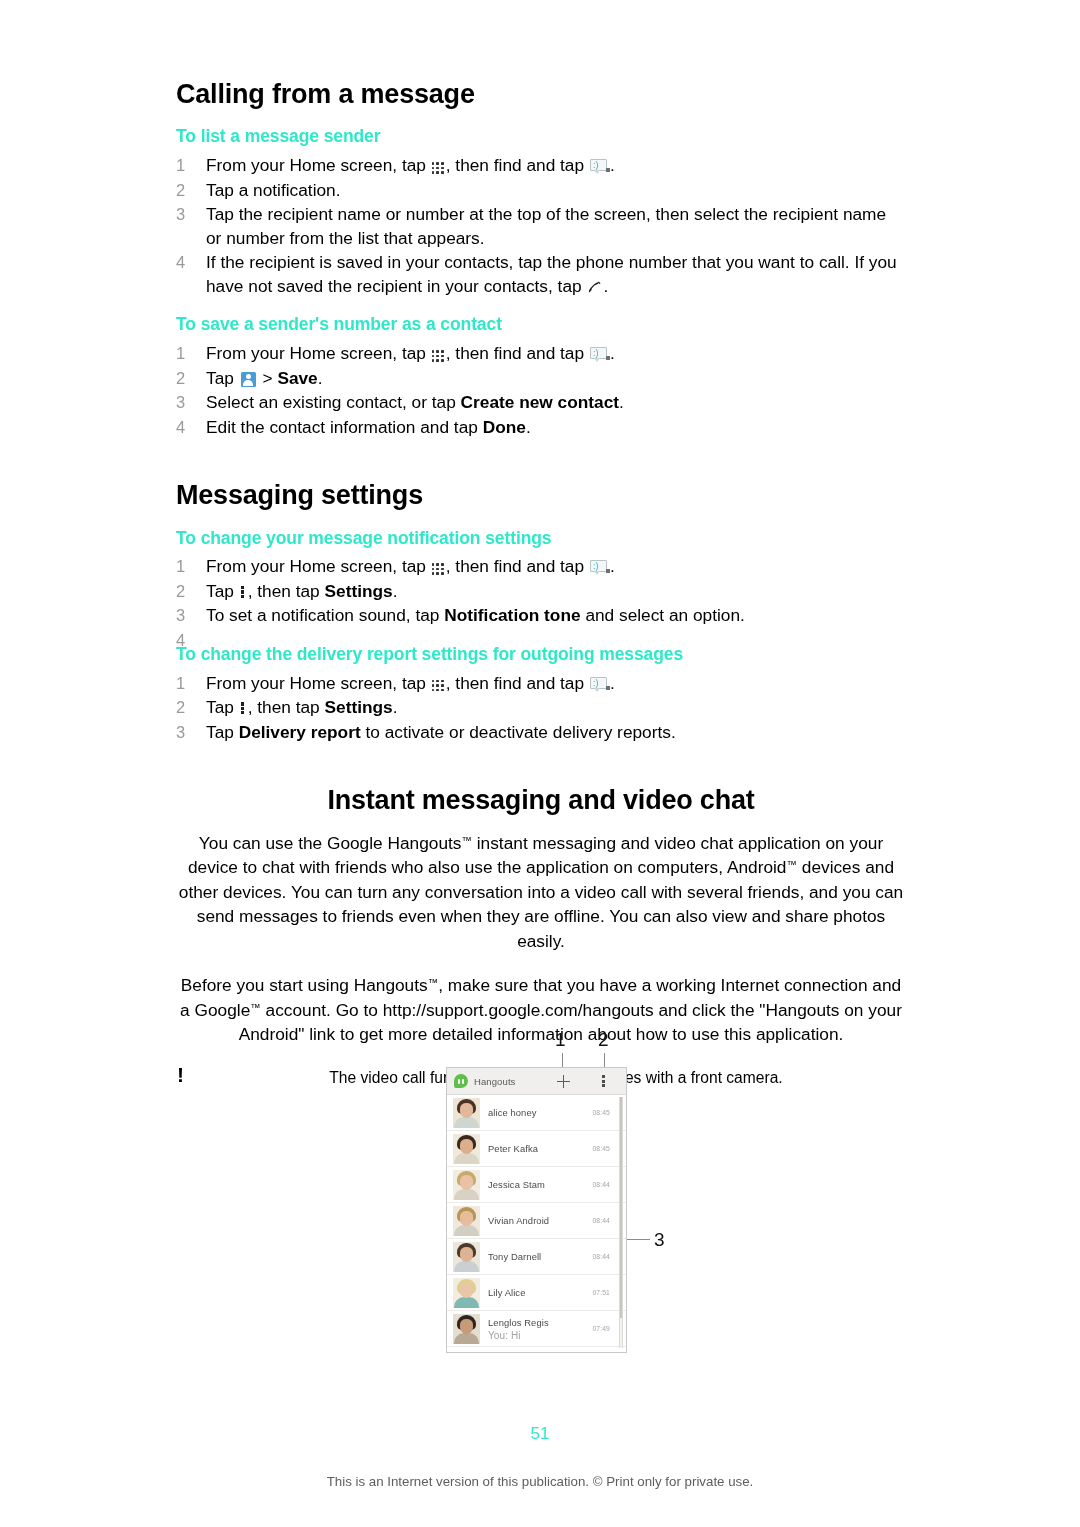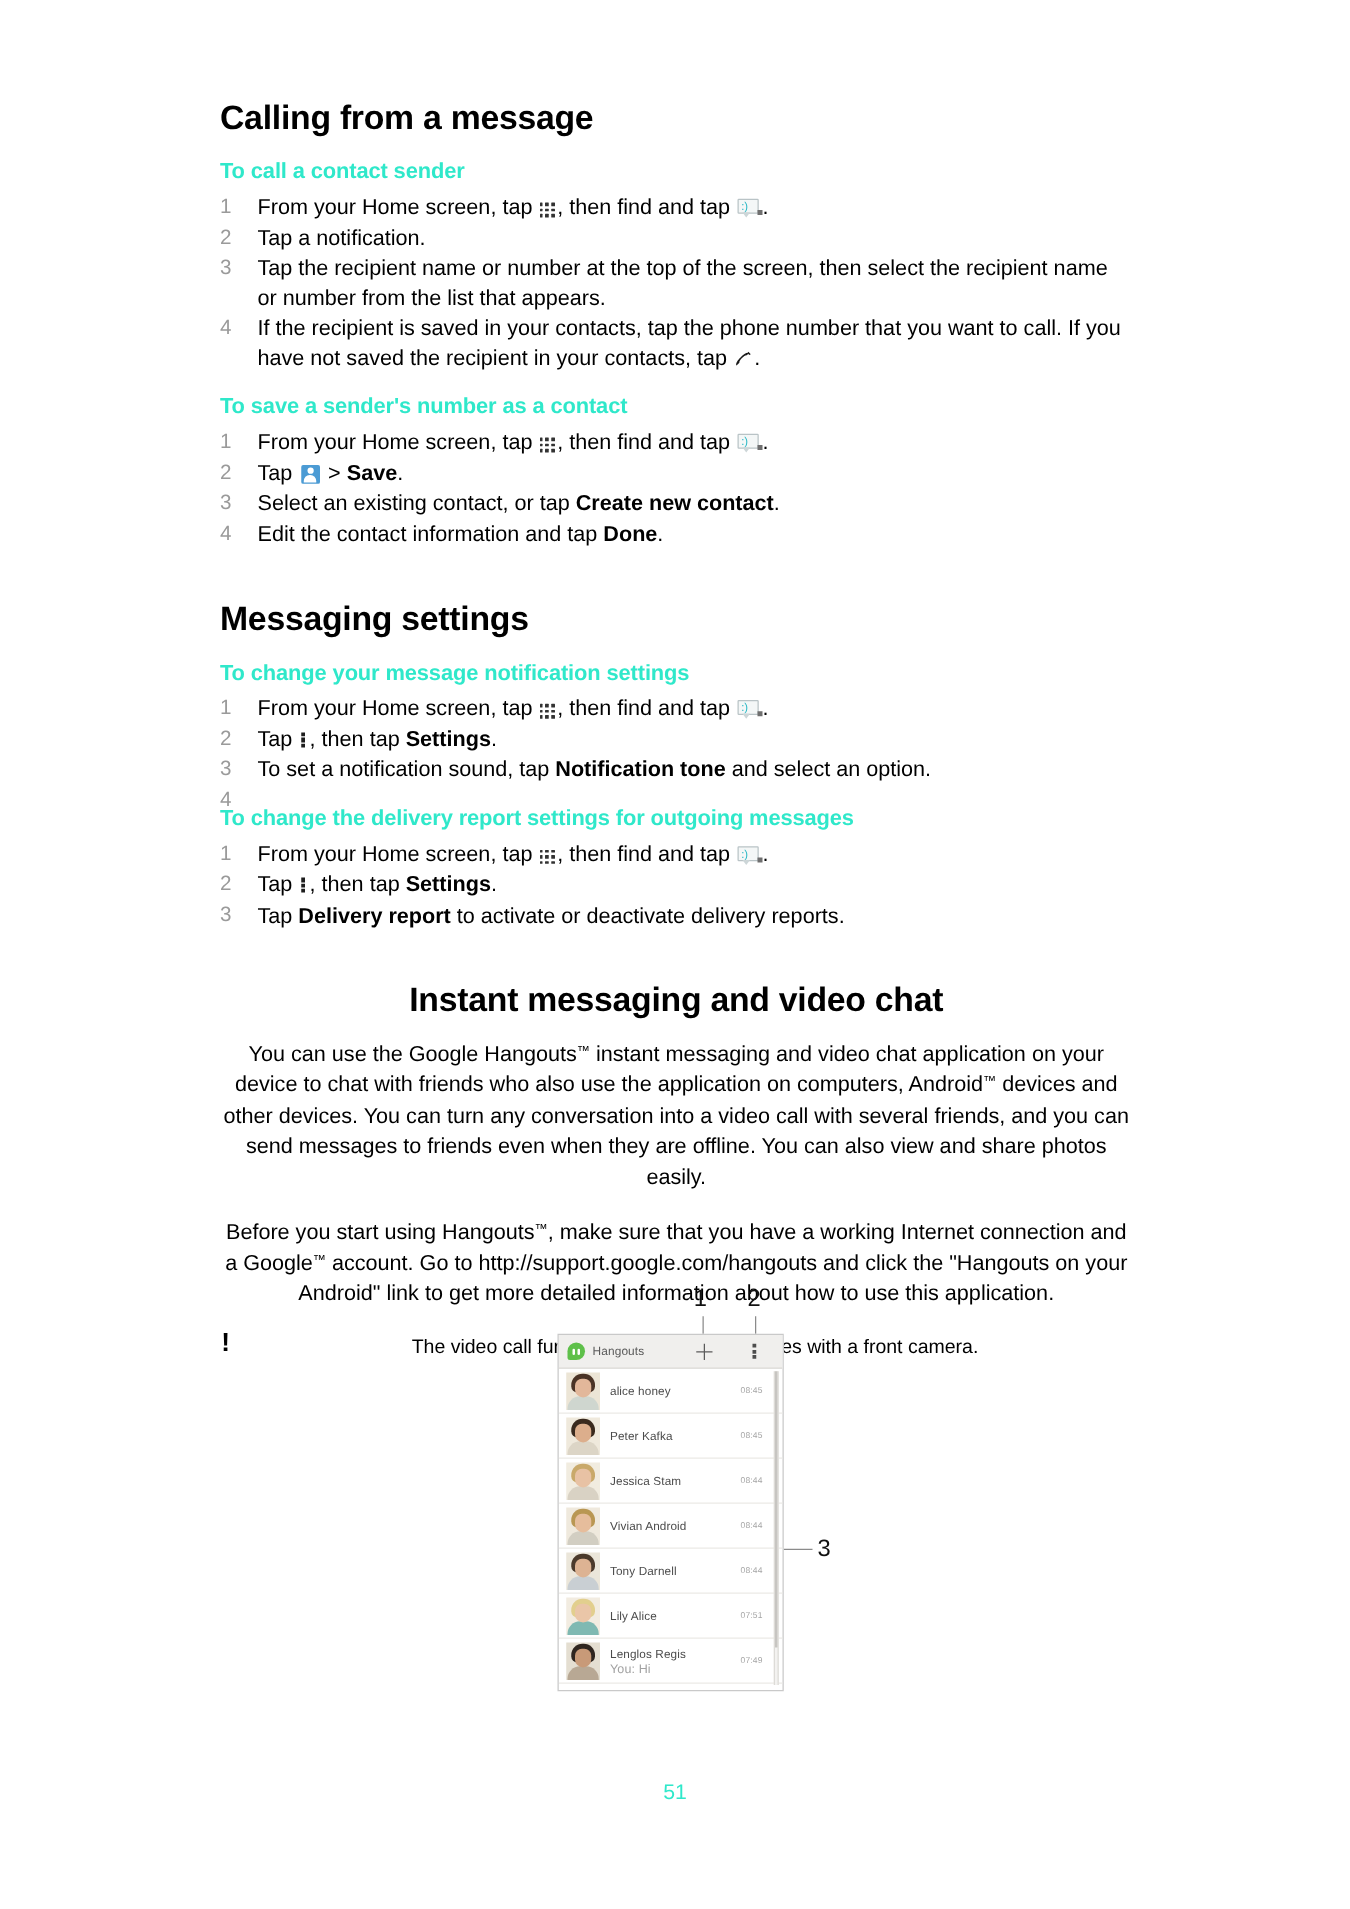--- a/index.html
+++ b/index.html
@@ -437,21 +437,21 @@
   }
 </style>
 </head>
 <body>
 
 <div class="page">
 
   <div class="content" id="content-root">
       <div class="block">
         <h1 class="section-title">Calling from a message</h1>
-        <h2 class="sub-title">To call a contact sender</h2>
+        <h2 class="sub-title">To list a message sender</h2>
         <ol class="steps">
           <li><span class="num">1</span><span>From your Home screen, tap <span class="icon-inline ico-appgrid"><i style="left: 0px; top: 1px;"></i><i style="left: 4.6px; top: 1px;"></i><i style="left: 9.2px; top: 1px;"></i><i style="left: 0px; top: 5.4px;"></i><i style="left: 4.6px; top: 5.4px;"></i><i style="left: 9.2px; top: 5.4px;"></i><i style="left: 0px; top: 9.8px;"></i><i style="left: 4.6px; top: 9.8px;"></i><i style="left: 9.2px; top: 9.8px;"></i></span>, then find and tap <span class="icon-inline ico-msg"><span class="bub"></span><span class="smile">:)</span><span class="tail"></span><span class="dot"></span></span>.</span></li>
           <li><span class="num">2</span><span>Tap a notification.</span></li>
           <li><span class="num">3</span><span>Tap the recipient name or number at the top of the screen, then select the recipient name or number from the list that appears.</span></li>
           <li><span class="num">4</span><span>If the recipient is saved in your contacts, tap the phone number that you want to call. If you have not saved the recipient in your contacts, tap <span class="icon-inline ico-phone"><svg width="15" height="14" viewBox="0 0 15 14">
                   <path d="M2.2 12.4 C1.2 11.0 3.0 8.2 5.4 5.9 C7.9 3.5 10.8 1.6 12.1 2.5 L10.4 4.2 C9.6 3.9 8.0 5.0 6.6 6.4 C5.2 7.8 4.2 9.4 4.5 10.2 Z" fill="#1a1a1a"></path>
                   <path d="M11.7 1.4 L13.6 3.3 L12.4 3.9 L11.1 2.6 Z" fill="#1a1a1a"></path>
                 </svg></span>.</span></li>
         </ol>
         <h2 class="sub-title">To save a sender's number as a contact</h2>
@@ -579,14 +579,15 @@
         </div>
 
       <div class="scrollbar-track">
         <div class="scrollbar-thumb"></div>
       </div>
 
     </div>
   </div>
 
   <div class="page-number">51</div>
+  <div class="footer-note">This is an Internet version of this publication. © Print only for private use.</div>
 
 </div>
 
 </body></html>

